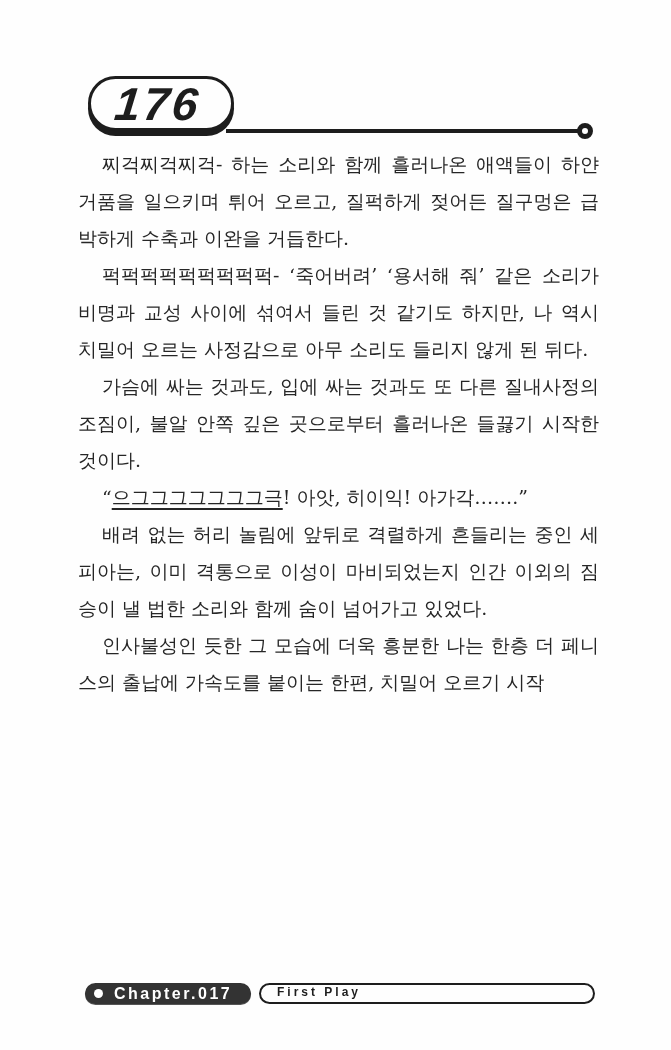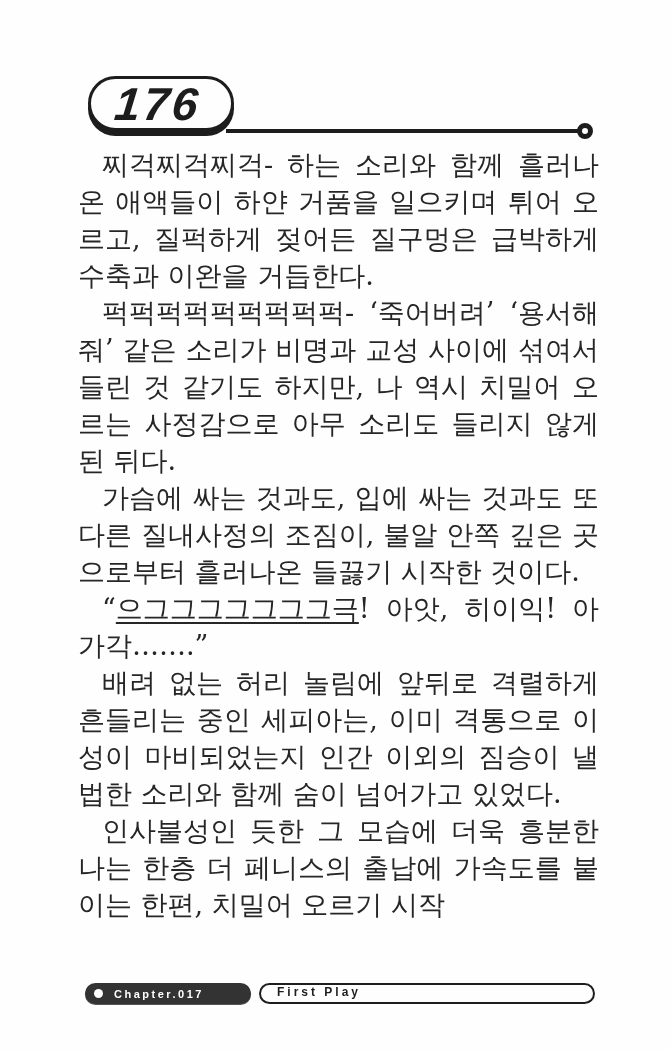--- a/index.html
+++ b/index.html
@@ -51,21 +51,21 @@
     border-radius: 50%;
     background: #fefefe;
     z-index: 1;
   }
 
   
   .body-text {
     position: absolute;
     left: 78px; top: 146px;
     width: 521px;
-    font-size: 27px;
+    font-size: 19px;
     line-height: 37px;
     color: #262626;
     text-align: justify;
   }
   .body-text p {
     text-indent: 24px;
     word-break: break-all;
   }
   .underlined {
     text-decoration: underline;
@@ -85,21 +85,21 @@
   }
   .chapter-dot {
     width: 9px; height: 9px;
     border-radius: 50%;
     background: #ffffff;
     margin-left: 9px;
     flex: 0 0 auto;
   }
   .chapter-label {
     font-family: "Liberation Sans", sans-serif;
-    font-size: 11px;
+    font-size: 16px;
     font-weight: bold;
     letter-spacing: 2.5px;
     color: #ffffff;
     margin-left: 11px;
     white-space: nowrap;
     text-align: center;
   }
   .play-badge {
     position: absolute;
     left: 259px; top: 983px;

